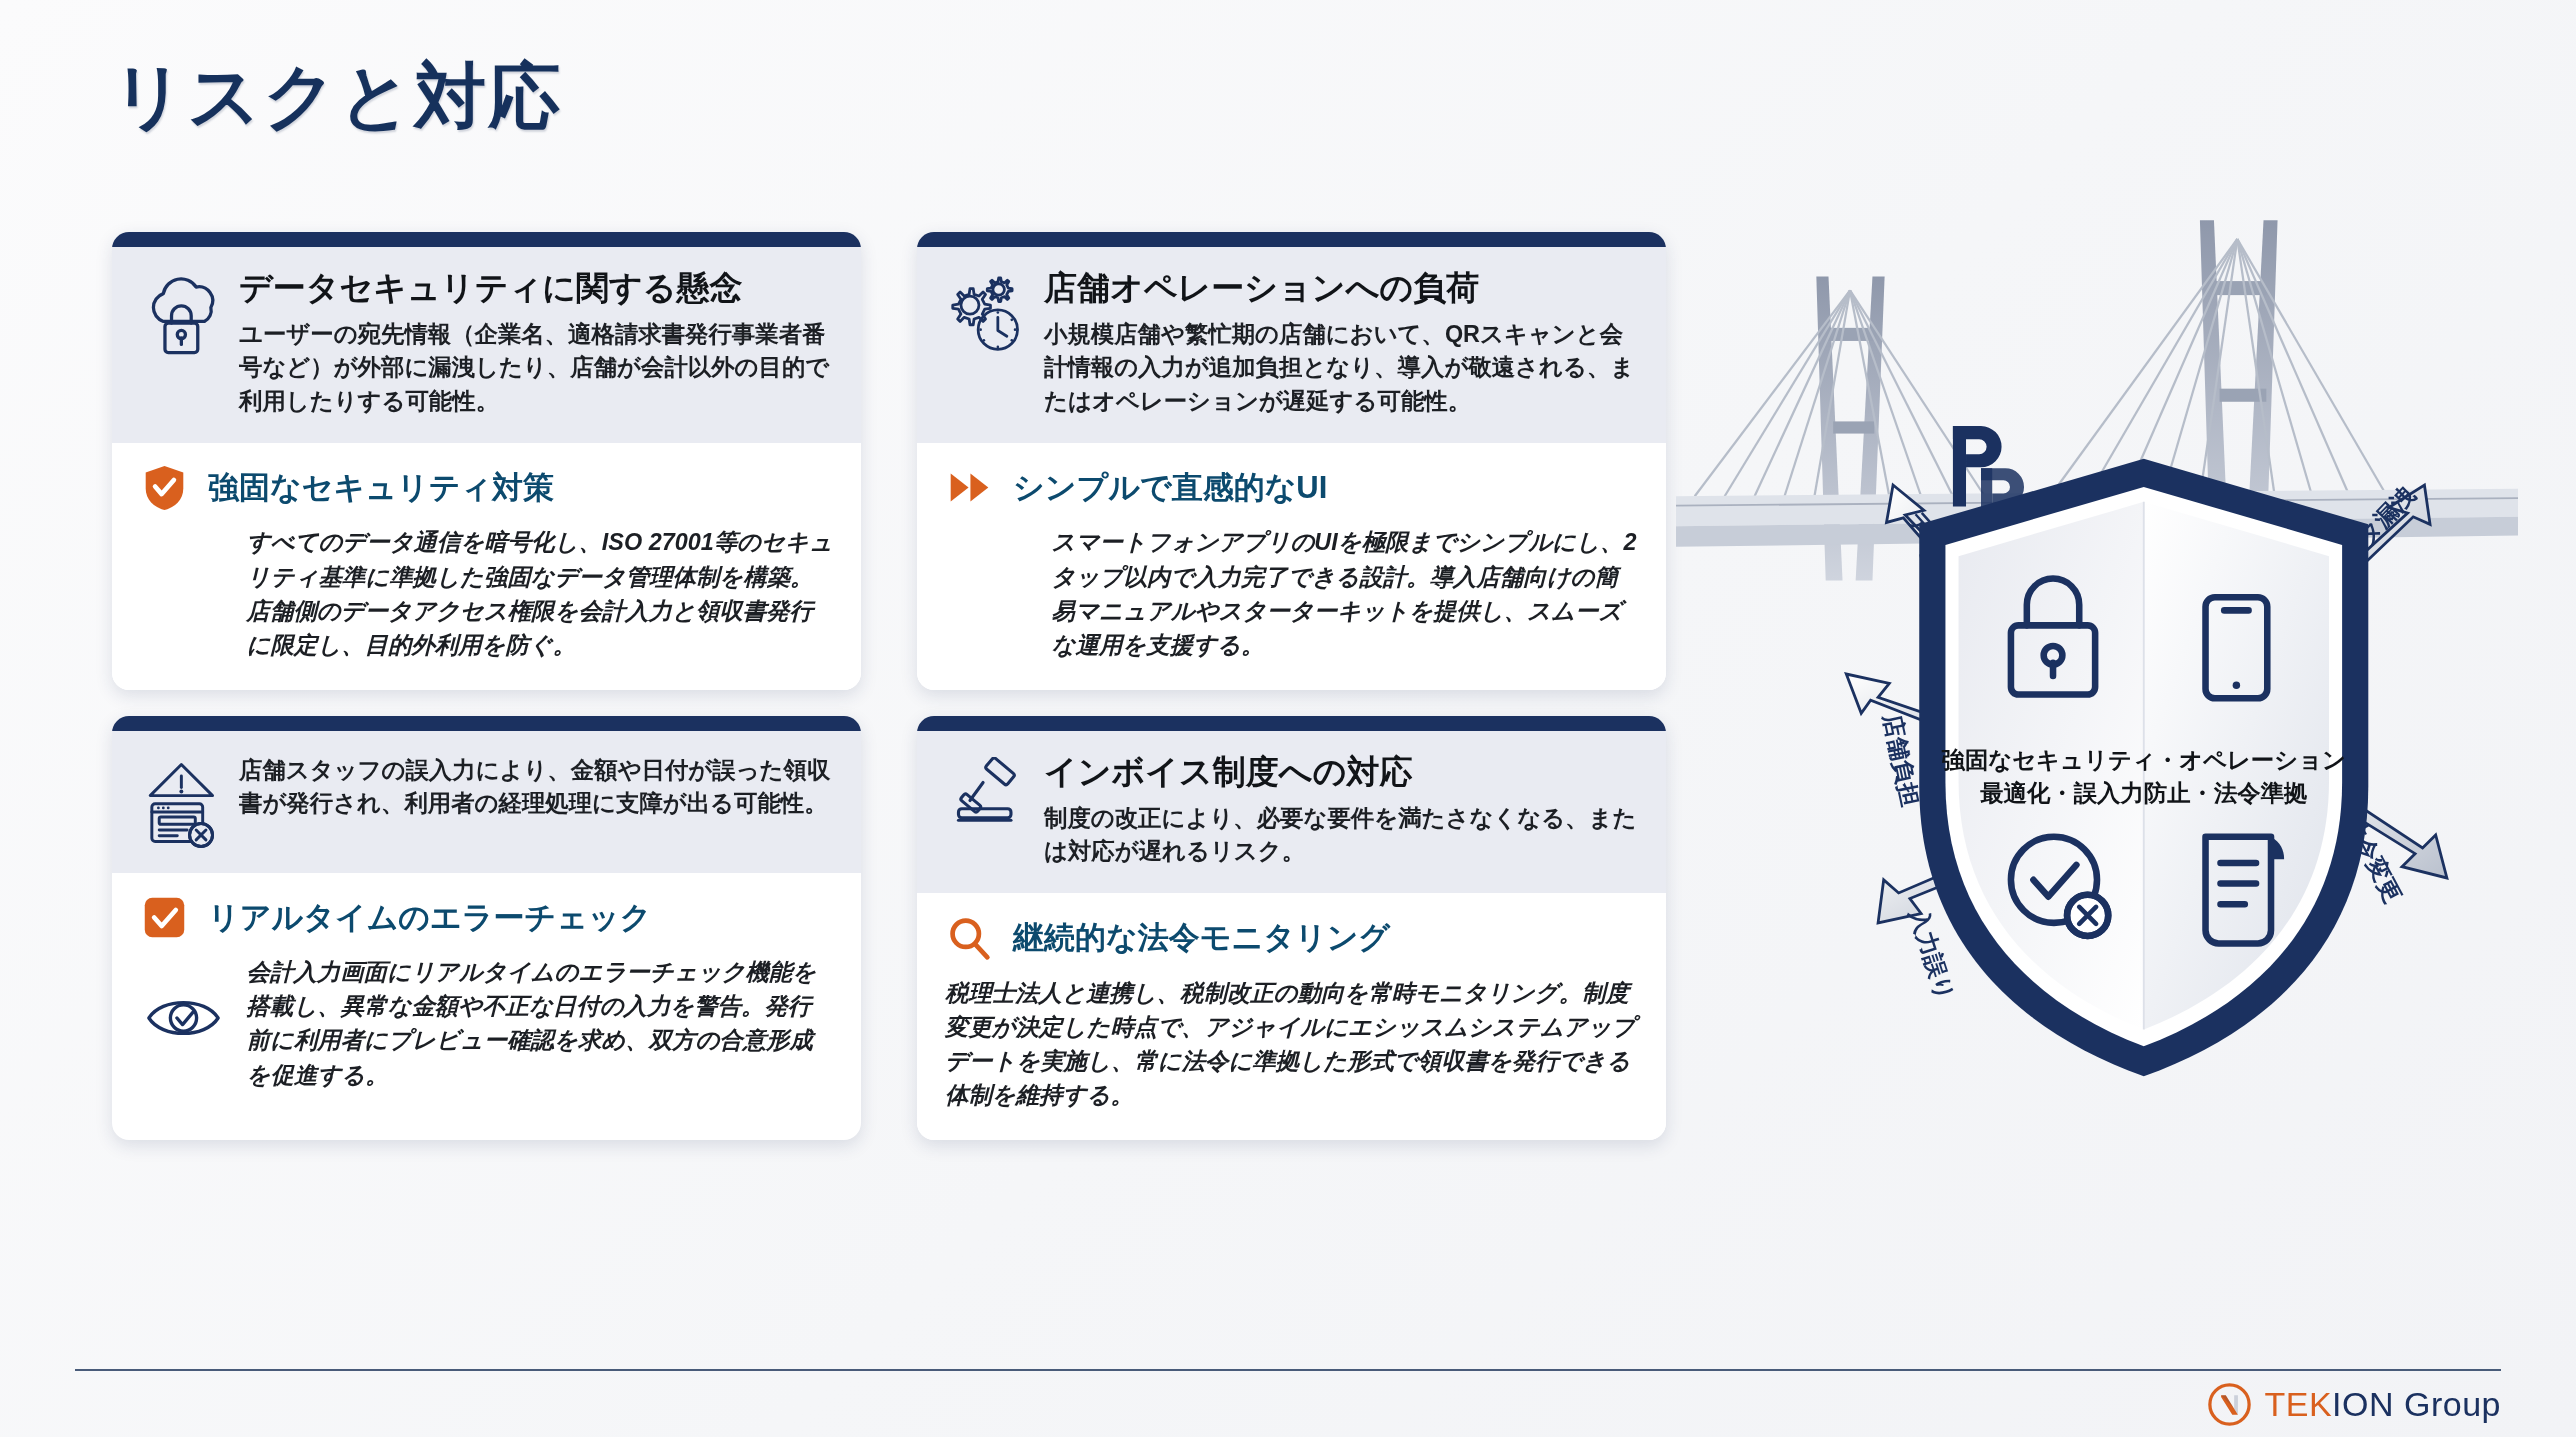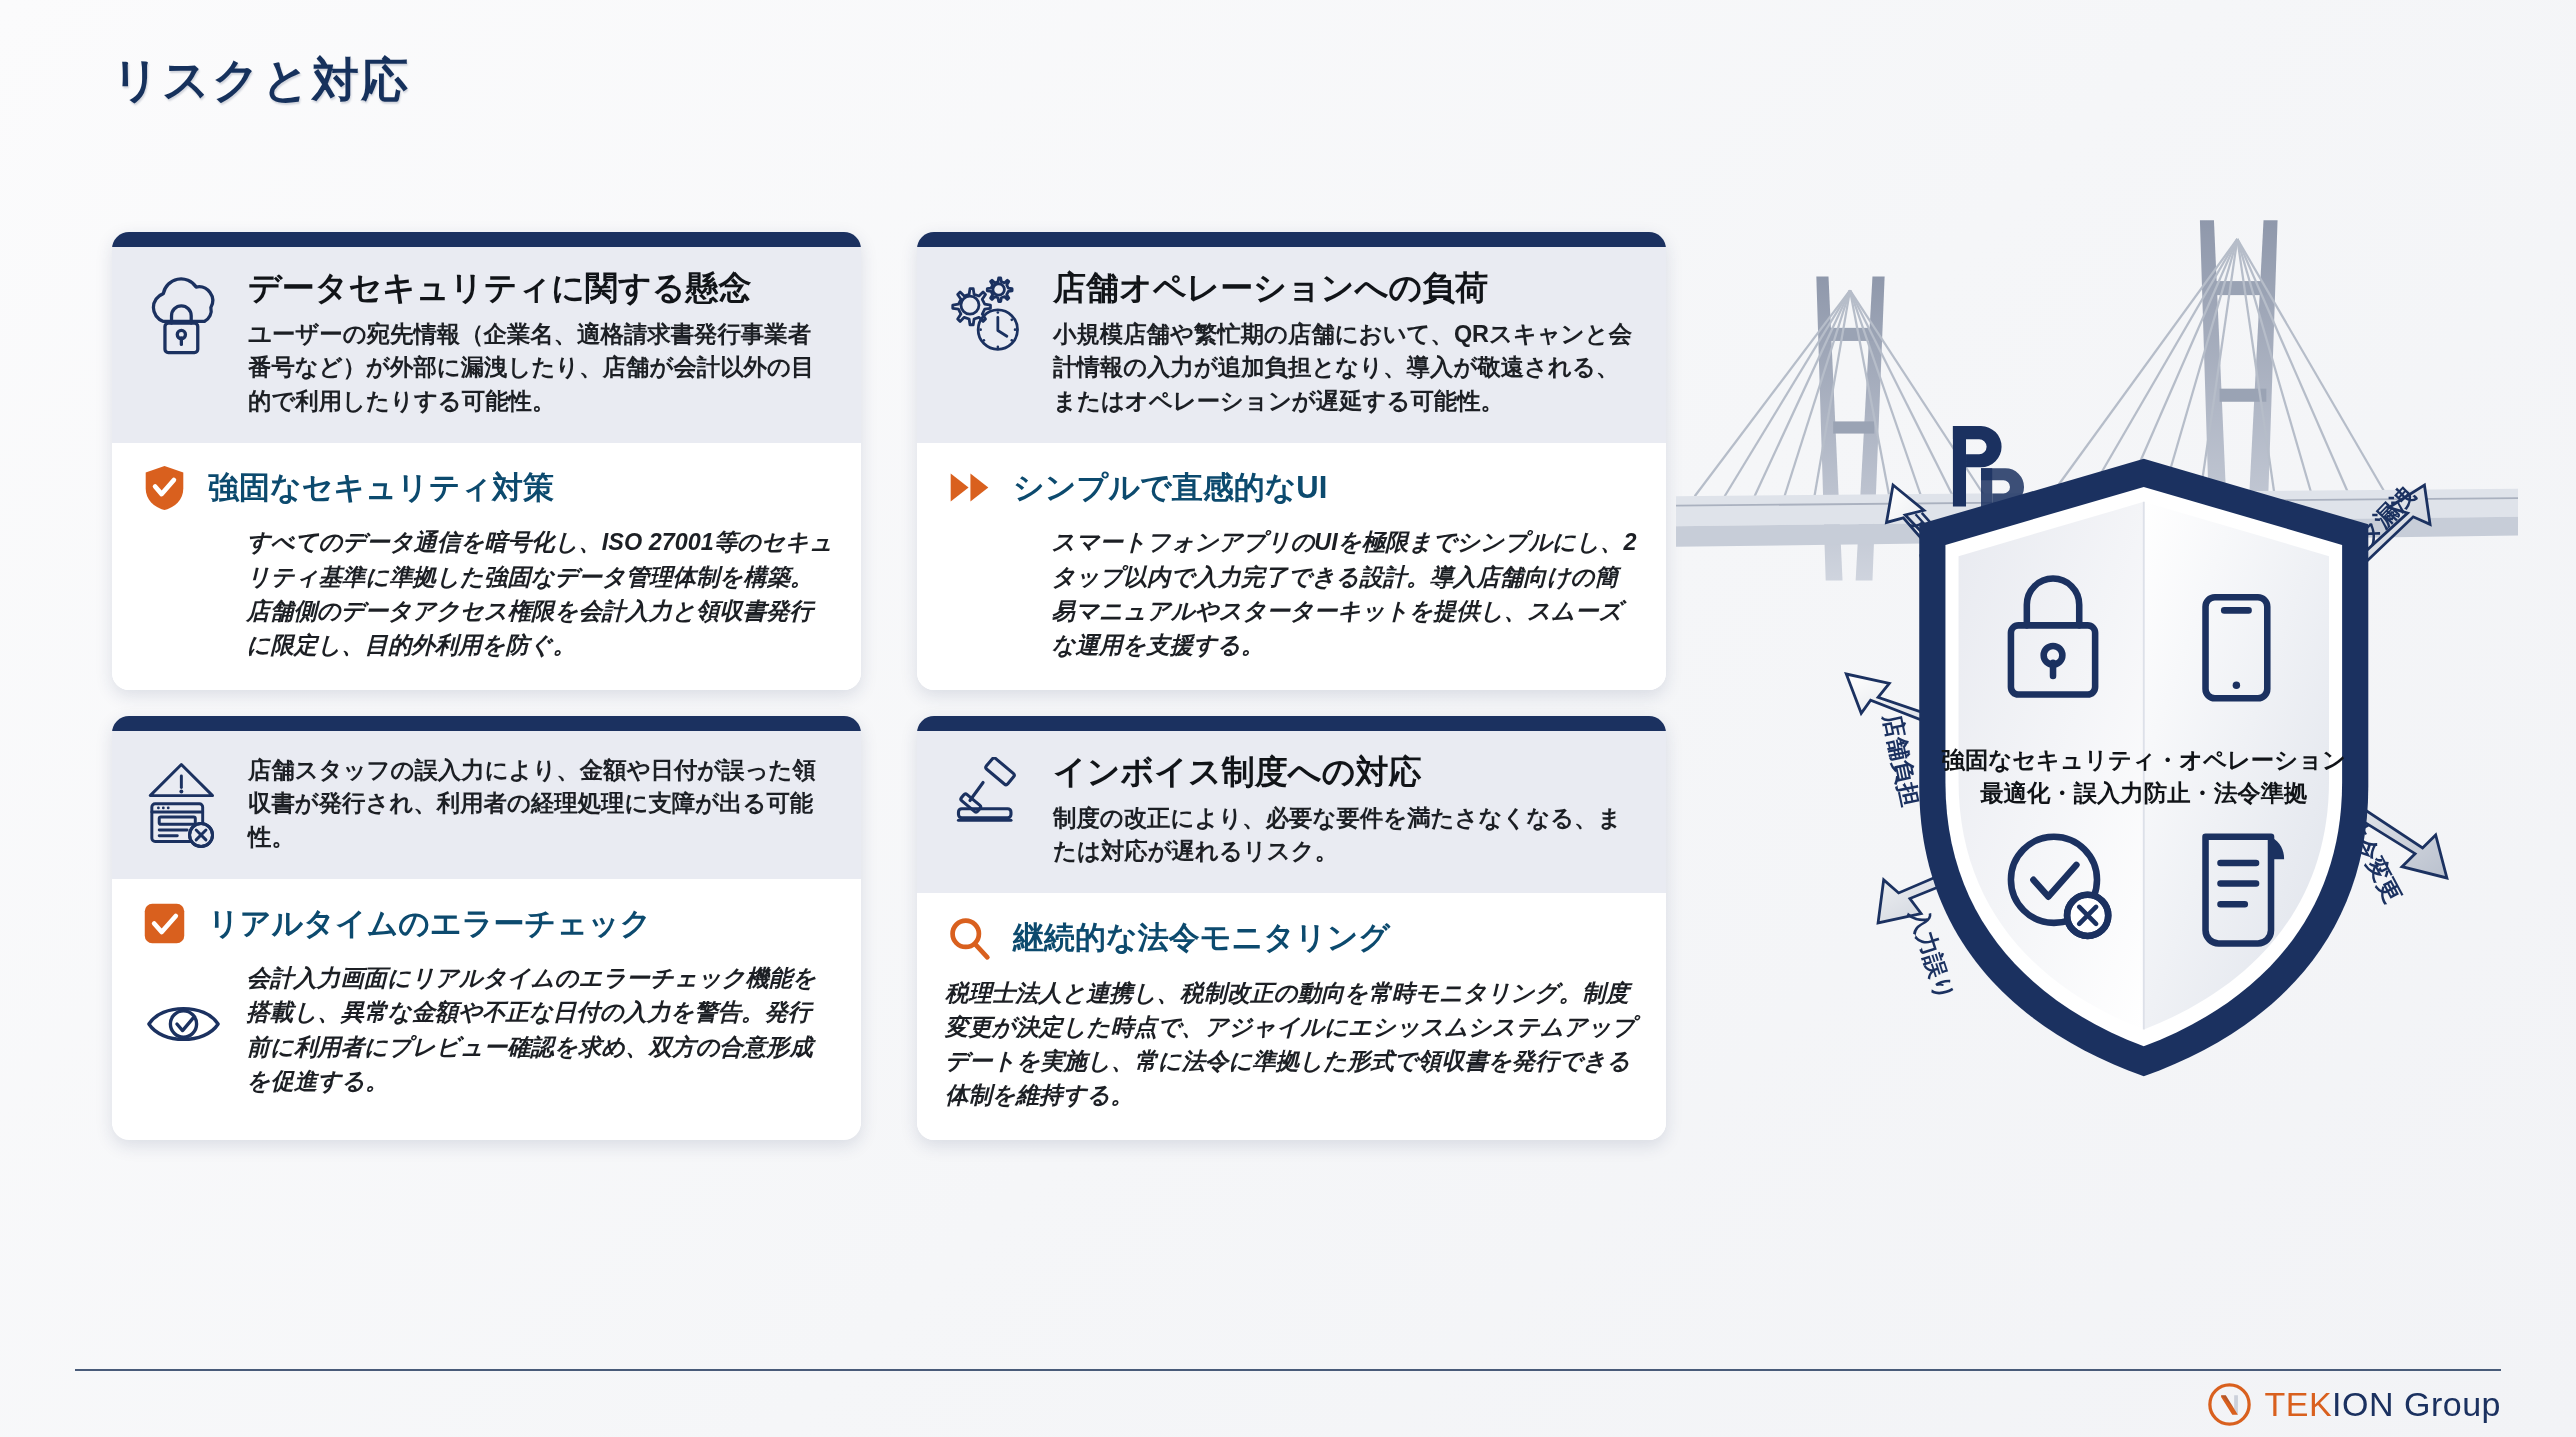--- a/index.html
+++ b/index.html
@@ -12,21 +12,21 @@
   #slide {
     position: relative;
     width: 2576px; height: 1438px;
     background: linear-gradient(135deg,#fbfbfc 0%, #f5f6f8 55%, #f2f3f6 100%);
   }
 
   
   .slide-title {
     position: absolute;
     left: 112px; top: 49px;
-    font-size: 47px;
+    font-size: 72px;
     font-weight: bold;
     color: #16315c;
     letter-spacing: 1.9px;
     text-shadow: 0.9px 1.9px 1.9px rgba(20,40,80,0.18);
   }
 
   
   .card-grid {
     position: absolute;
     left: 112px; top: 232px;
@@ -45,21 +45,21 @@
     overflow: hidden;
   }
   .card-topbar {
     height: 15px;
     background: #1b3160;
   }
   .risk-block {
     background: #e9ebf2;
     padding: 22.5px 28px 24px 28px;
     display: flex;
-    gap: 22px;
+    gap: 13px;
     align-items: flex-start;
   }
   .risk-icon {
     flex: 0 0 86px;
     width: 86px; height: 95px;
     display: flex; align-items: flex-start; justify-content: center;
     padding-top: 3.7px;
   }
   .risk-icon svg { width: 82px; height: 92px; }
   .risk-text { flex: 1 1 auto; min-width: 0; }

